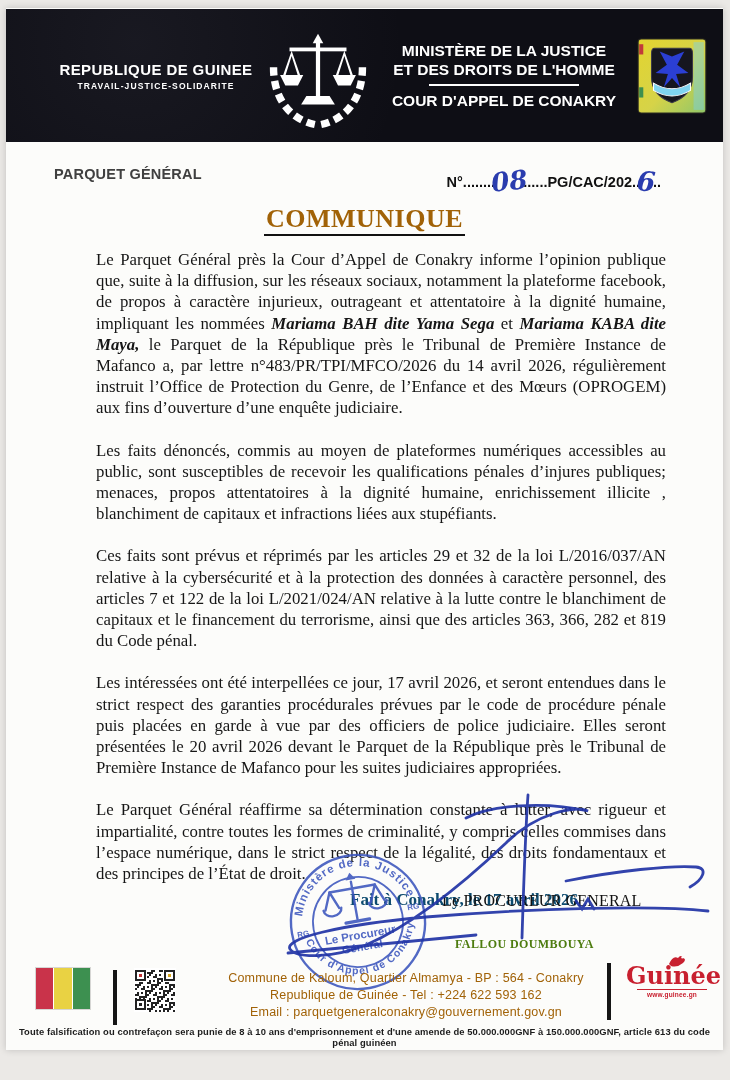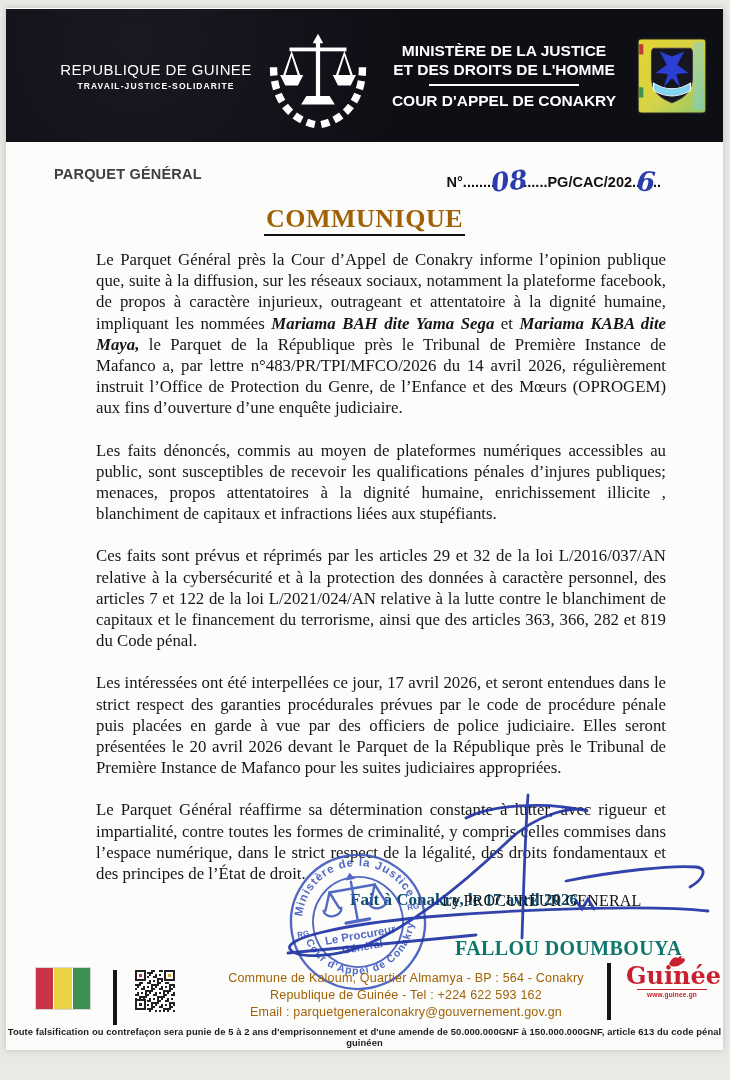--- a/index.html
+++ b/index.html
@@ -5,21 +5,21 @@
   html,body{margin:0;padding:0;background:#dcdad8;}
   .stage{position:relative;width:730px;height:1080px;background:#ebe9e6;overflow:hidden;
          font-family:"Liberation Serif",serif;}
   .page{position:absolute;left:6px;top:8px;width:717px;height:1042px;background:#fcfcfa;
         box-shadow:0 0 7px rgba(0,0,0,.18);}
   
   .banner{position:absolute;left:0;top:1px;width:717px;height:133px;background:#0e0e15;
           background-image:radial-gradient(circle at 18% 25%, rgba(120,120,140,.10), rgba(0,0,0,0) 45%);
           display:flex;align-items:center;color:#fff;font-family:"Liberation Sans",sans-serif;}
   .b-left{width:220px;margin-left:40px;text-align:center;}
-  .b-left .t1{font-size:15px;font-weight:normal;letter-spacing:.4px;white-space:nowrap;}
+  .b-left .t1{font-size:15px;font-weight:bold;letter-spacing:.4px;white-space:nowrap;}
   .b-left .t2{font-size:8.5px;font-weight:bold;letter-spacing:1.1px;margin-top:3px;white-space:nowrap;}
   .b-emblem{width:116px;margin-left:-6px;flex:0 0 auto;}
   .b-right{width:228px;margin-left:14px;text-align:center;}
   .b-right .m1{font-size:15.5px;font-weight:bold;line-height:19px;white-space:nowrap;}
   .b-right hr{border:none;border-top:2px solid #fff;width:150px;margin:5px auto 6px auto;}
   .b-right .m2{font-size:15.5px;font-weight:bold;white-space:nowrap;}
   .b-arms{margin-left:18px;flex:0 0 auto;}
   
   .ref-office{position:absolute;left:48px;top:158px;font-family:"Liberation Sans",sans-serif;
               font-weight:bold;font-size:14.5px;letter-spacing:.2px;color:#404040;}
@@ -34,21 +34,21 @@
          font-size:26px;font-weight:bold;letter-spacing:.5px;color:#a16207;}
   .title span{border-bottom:2.5px solid #111;padding:0 2px 1px 2px;}
   
   .body-text{position:absolute;left:90px;top:241px;width:570px;color:#161616;
              font-size:16.8px;line-height:21.2px;text-align:justify;}
   .body-text p{margin:0 0 21px 0;}
   .body-text b{font-weight:bold;font-style:italic;}
   
   .sig-date{position:absolute;left:344px;top:882px;font-size:17px;font-weight:bold;color:#0c4a6e;}
   .sig-role{position:absolute;left:436px;top:884px;font-size:16px;font-weight:normal;letter-spacing:.2px;color:#111;}
-  .sig-name{position:absolute;left:449px;top:929px;font-size:20px;font-weight:bold;letter-spacing:.4px;color:#0f766e;}
+  .sig-name{position:absolute;left:449px;top:929px;font-size:12px;font-weight:bold;letter-spacing:.4px;color:#4d7c0f;}
   .stamp{position:absolute;left:277px;top:839px;transform:rotate(-10deg);opacity:.88;}
   .signature-svg{position:absolute;left:270px;top:775px;pointer-events:none;}
   
   .flag{position:absolute;left:30px;top:960px;width:54px;height:41px;display:flex;
         box-shadow:0 0 0 1px rgba(0,0,0,.15);}
   .flag div{flex:1;}
   .fdiv1{position:absolute;left:107px;top:962px;width:4px;height:55px;background:#151515;}
   .fdiv2{position:absolute;left:601px;top:955px;width:4px;height:57px;background:#151515;}
   .qr{position:absolute;left:128px;top:960px;}
   .addr{position:absolute;left:200px;top:962px;width:400px;text-align:center;
@@ -360,15 +360,15 @@
         <span>Guinée</span>
         <svg class="gbird" width="18" height="15" viewBox="0 0 18 15">
           <path d="M1,10 Q5,1 10,4 Q13,0 15,4 Q19,5 15,9 Q9,14 3,12 Z" fill="#c8202f"></path>
           <circle cx="14.2" cy="3.6" r="1" fill="#fff"></circle>
         </svg>
       </div>
       <div style="border-top:1.5px solid #c8202f;width:70px;margin:1px auto 0 auto;"></div>
       <div class="gurl">www.guinee.gn</div>
     </div>
 
-    <div class="disclaimer">Toute falsification ou contrefaçon sera punie de 5 à 2 ans d'emprisonnement et d'une amende de 50.000.000GNF à 150.000.000GNF, article 613 du code pénal guinéen</div>
+    <div class="disclaimer">Toute falsification ou contrefaçon sera punie de 8 à 10 ans d'emprisonnement et d'une amende de 50.000.000GNF à 150.000.000GNF, article 613 du code pénal guinéen</div>
   </div>
 </div>
 
 </body></html>

